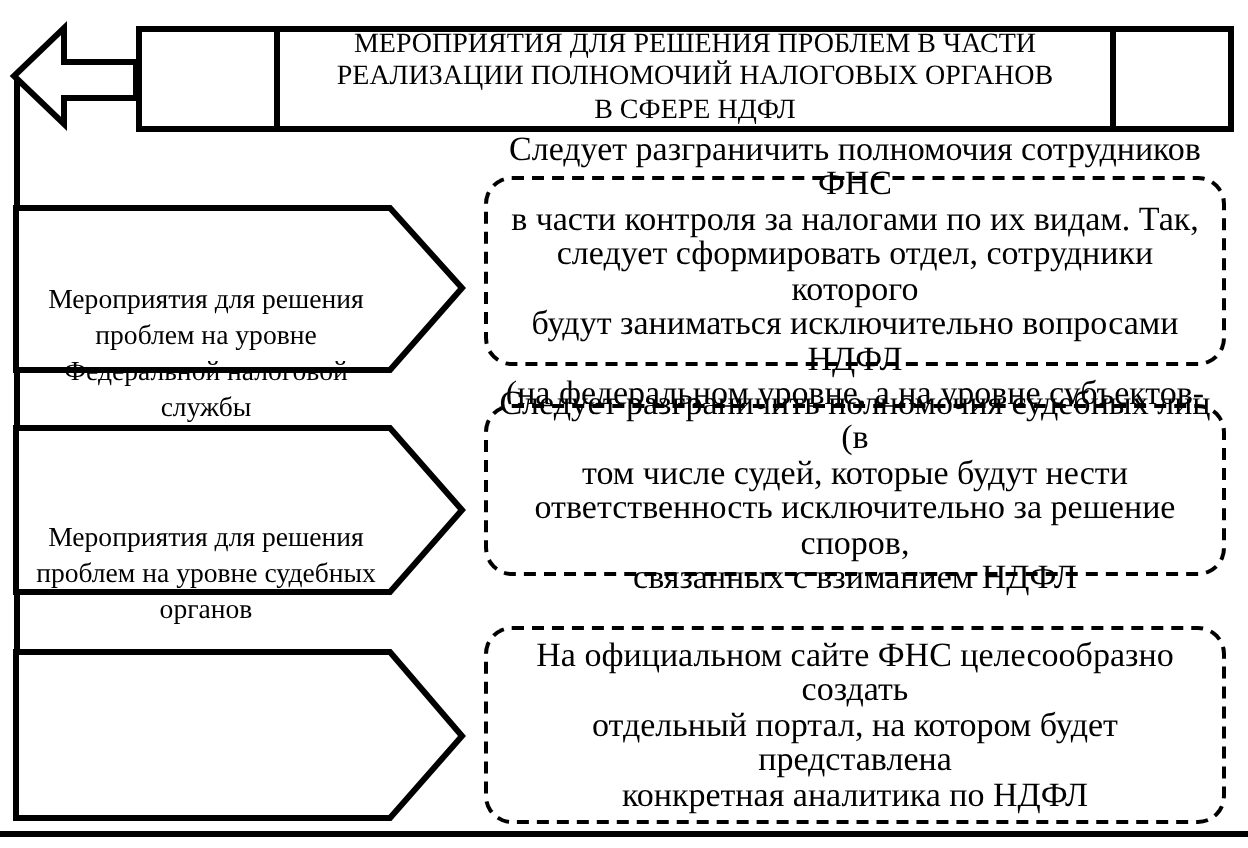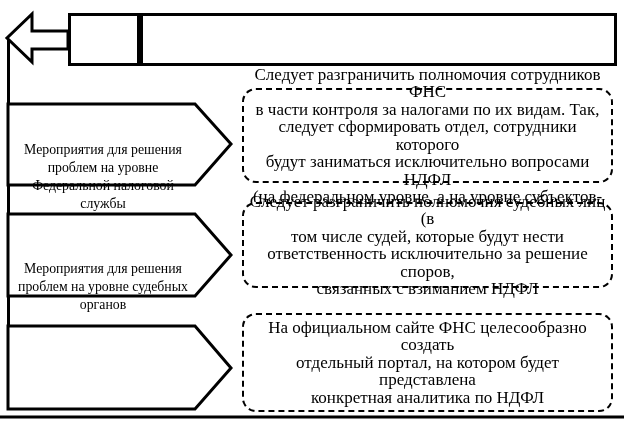--- a/index.html
+++ b/index.html
@@ -106,20 +106,23 @@
 
     <polygon points="8,214 195,214 231,255 195,296 8,296" fill="#ffffff" stroke="#000000" stroke-width="3" stroke-linejoin="miter"></polygon>
 
     <polygon points="8,326 195,326 231,368 195,409 8,409" fill="#ffffff" stroke="#000000" stroke-width="3" stroke-linejoin="miter"></polygon>
 
     <line x1="0" y1="417" x2="624" y2="417" stroke="#000000" stroke-width="3"></line>
   </svg>
 
   <div class="title-box">
     <div class="title-cell-left"></div>
+    <div class="title-cell-main">МЕРОПРИЯТИЯ ДЛЯ РЕШЕНИЯ ПРОБЛЕМ В ЧАСТИ
+РЕАЛИЗАЦИИ ПОЛНОМОЧИЙ НАЛОГОВЫХ ОРГАНОВ
+В СФЕРЕ НДФЛ</div>
     <div class="title-cell-right"></div>
   </div>
 
   <div class="chev-label r1">
     <span>Мероприятия для решения
 проблем на уровне
 Федеральной налоговой
 службы</span>
   </div>
   <div class="chev-label r2">

